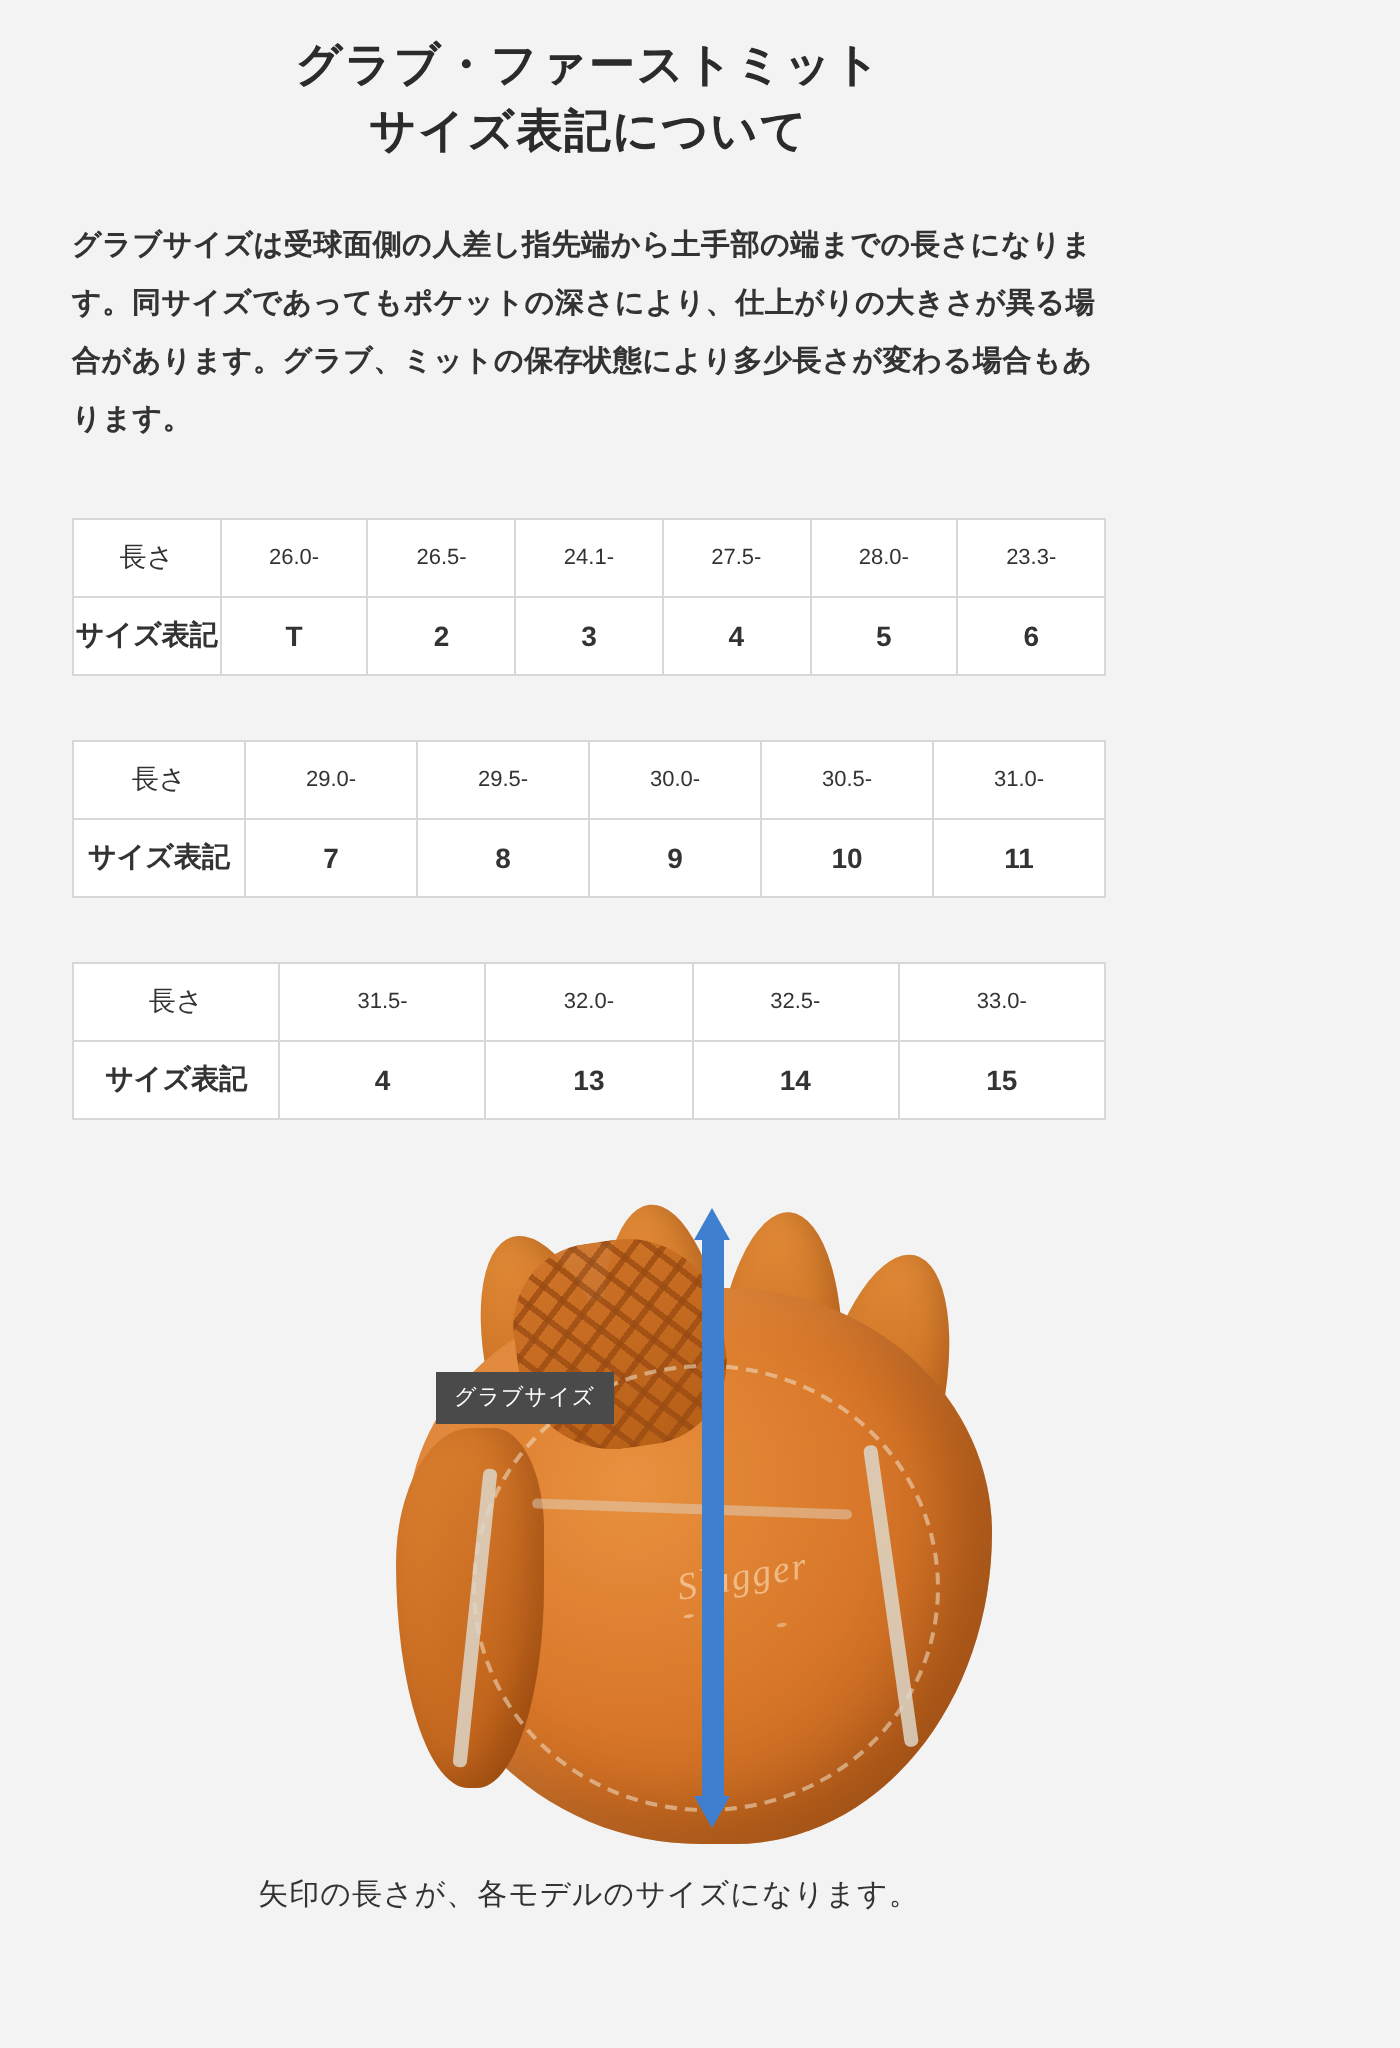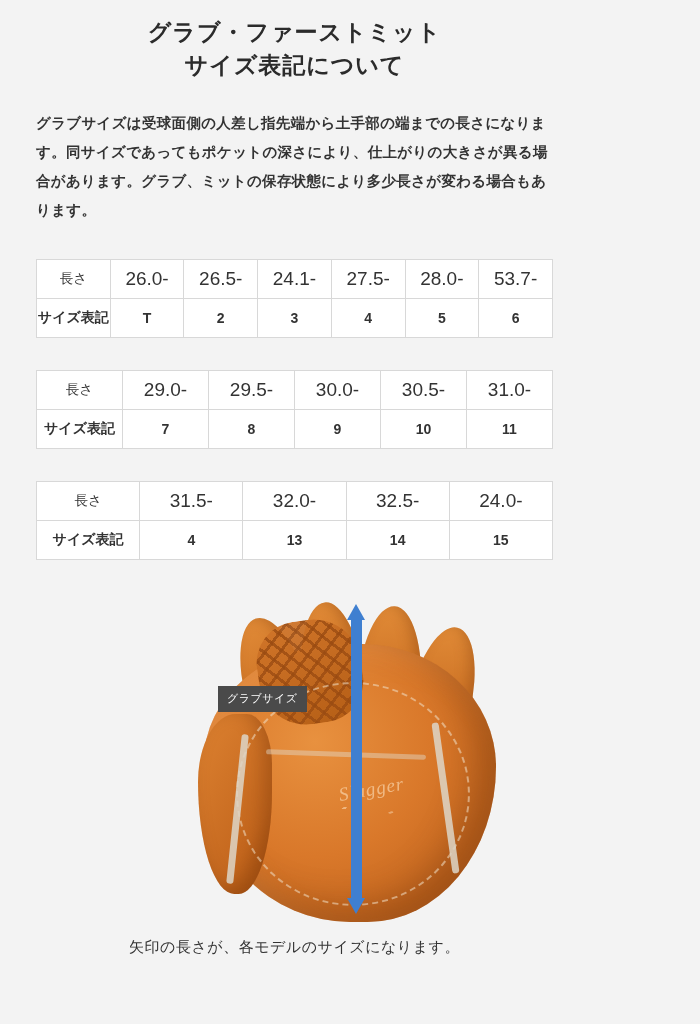--- a/index.html
+++ b/index.html
@@ -54,21 +54,21 @@
   table.sizetable {
     border-collapse: collapse;
     width: 100%;
     background: #fff;
     table-layout: fixed;
   }
   table.sizetable td {
     border: 1px solid #d8d8d8;
     height: 38px;
     text-align: center;
-    font-size: 19px;
+    font-size: 11px;
     color: #333;
     padding: 0;
     background: #fff;
   }
   table.sizetable td.head {
     font-size: 13.5px;
   }
   table.sizetable tr.row-values td {
     font-weight: bold;
     font-size: 14px;
@@ -254,21 +254,21 @@
   <div class="tbl-wrap tbl-1">
     <table class="sizetable">
       <tbody>
           <tr class="row-lengths">
         <td class="head">長さ</td>
         <td>26.0-</td>
         <td>26.5-</td>
         <td>24.1-</td>
         <td>27.5-</td>
         <td>28.0-</td>
-        <td>53.7-</td>
+        <td>23.3-</td>
       </tr>
       <tr class="row-values">
         <td class="head">サイズ表記</td>
         <td>T</td>
         <td>2</td>
         <td>3</td>
         <td>4</td>
         <td>5</td>
         <td>6</td>
       </tr>
@@ -300,21 +300,21 @@
   </div>
 
   <div class="tbl-wrap tbl-3">
     <table class="sizetable">
       <tbody>
           <tr class="row-lengths">
         <td class="head">長さ</td>
         <td>31.5-</td>
         <td>32.0-</td>
         <td>32.5-</td>
-        <td>24.0-</td>
+        <td>33.0-</td>
       </tr>
       <tr class="row-values">
         <td class="head">サイズ表記</td>
         <td>4</td>
         <td>13</td>
         <td>14</td>
         <td>15</td>
       </tr>
     </tbody>
       </table>

